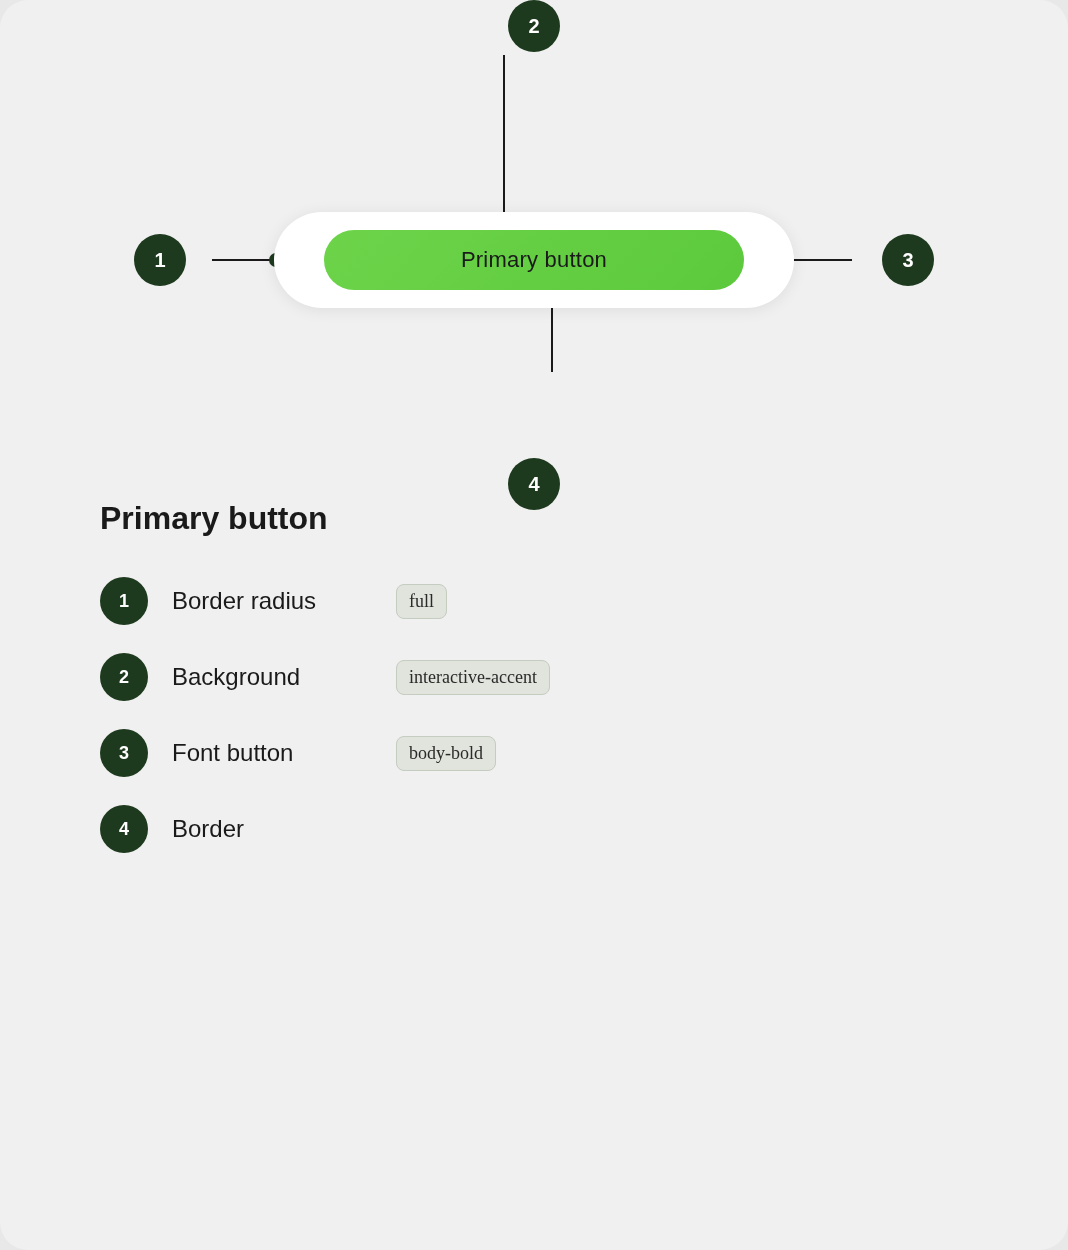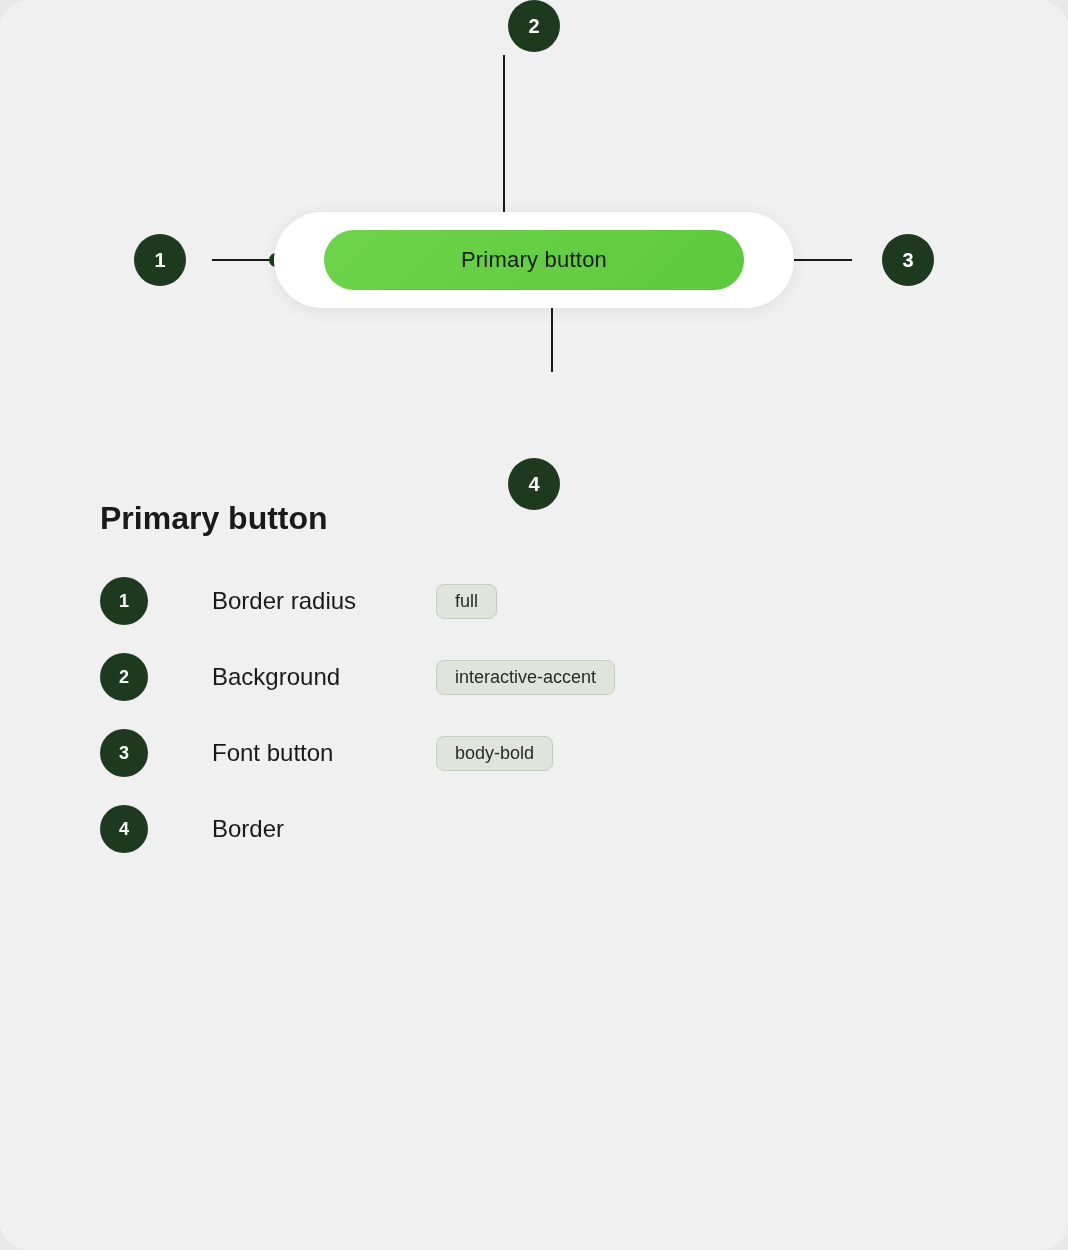--- a/index.html
+++ b/index.html
@@ -164,29 +164,28 @@
       color: #ffffff;
       font-size: 18px;
       font-weight: 700;
       flex-shrink: 0;
     }
 
     .prop-label {
       font-size: 24px;
       color: #1a1a1a;
       min-width: 200px;
-      margin-left: 40px;
     }
 
     .prop-value {
       background: #e0e4dc;
       border: 1.5px solid #c5ccc0;
       border-radius: 8px;
-      padding: 6px 18px;
-      font-family: Liberation Sans, sans-serif;
+      padding: 6px 12px;
+      font-family: Liberation Serif, serif;
       font-size: 18px;
       color: #2a2a2a;
       text-align: right;
     }
   </style>
 </head>
 <body>
 
 <div class="card">
 

